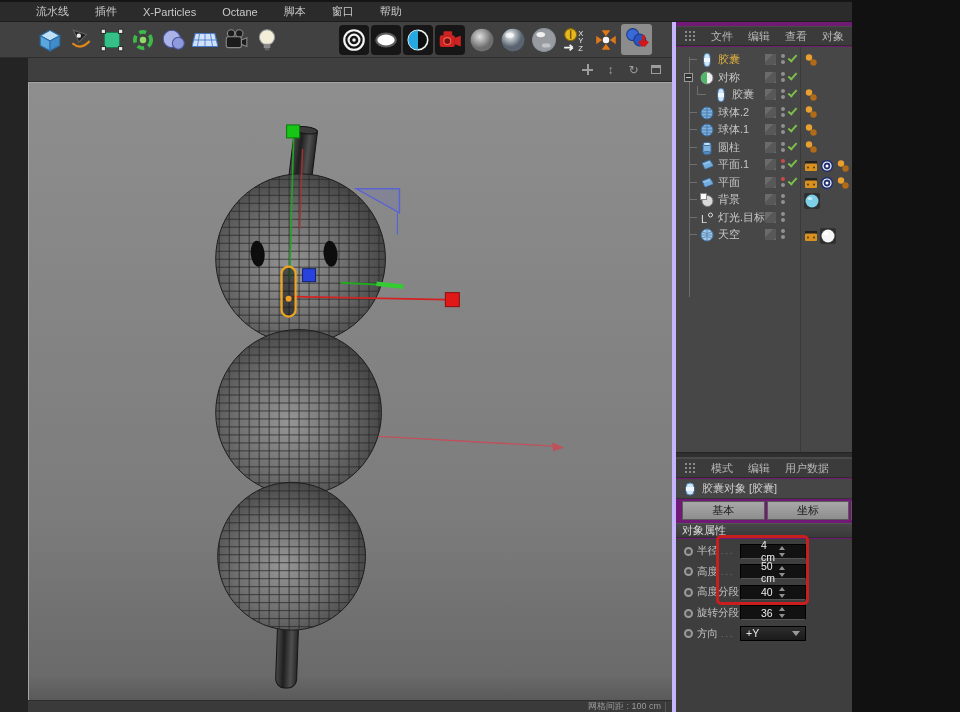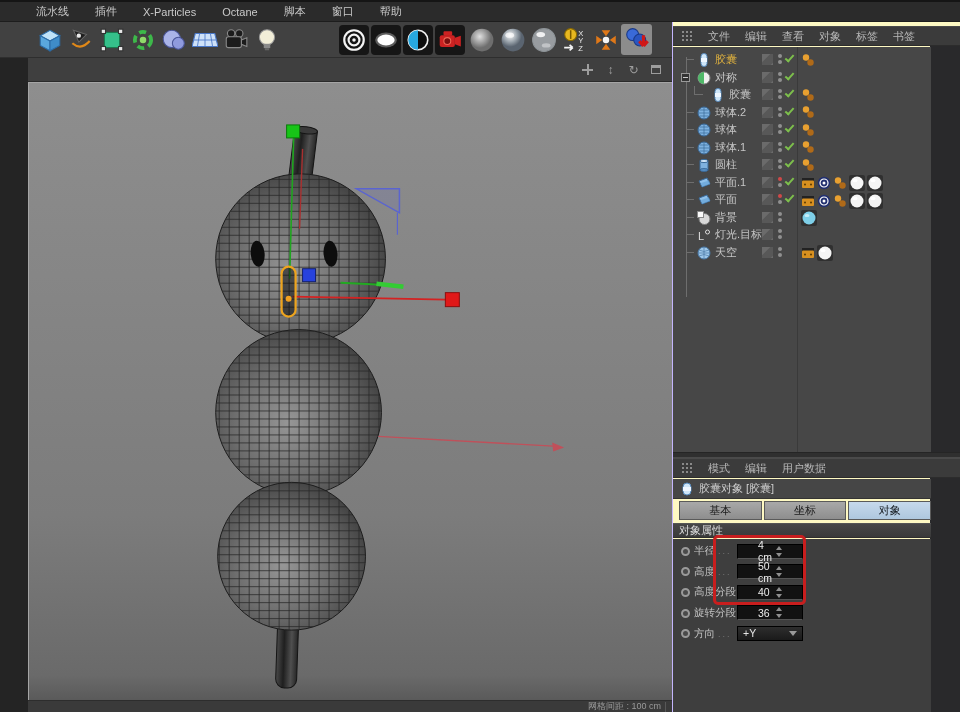--- a/index.html
+++ b/index.html
@@ -1,17 +1,17 @@
 <!DOCTYPE html>
 <html><head>
 <meta charset="utf-8">
 <style>
   html,body{margin:0;padding:0;background:#111;}
   *{box-sizing:border-box;font-family:"Liberation Sans","DejaVu Sans",sans-serif;}
-  #app{position:relative;width:960px;height:712px;background:#3d3d3d;overflow:hidden;}
+  #app{position:relative;width:852px;height:712px;background:#3d3d3d;overflow:hidden;}
 
   
   #menubar{position:absolute;left:0;top:0;width:960px;height:22px;background:#2b2b2b;
     border-top:2px solid #151515;border-bottom:1px solid #1d1d1d;display:flex;align-items:center;
     padding-left:36px;gap:26px;z-index:30;}
   .menu-item{font-size:11px;color:#c9c9c9;cursor:default;white-space:nowrap;}
 
   
   #toolbar{position:absolute;left:0;top:22px;width:672px;height:36px;background:#414141;
     border-bottom:1px solid #2e2e2e;display:flex;align-items:center;padding-left:34px;}
@@ -35,22 +35,22 @@
   .vp-ctrl .sq{position:absolute;left:2px;top:2px;width:10px;height:9px;border:1.5px solid #9d9d9d;border-top-width:3px;}
   #vp-canvas{position:absolute;left:0;top:24px;width:644px;height:618px;display:block;
     background:linear-gradient(#8e8e8e,#7c7c7c 70%,#6a6a6a 96%,#5a5a5a);
     border-left:1px solid #a5a5a5;border-top:1px solid #a5a5a5;}
   #vp-status{position:absolute;left:0;bottom:0;width:644px;height:12px;background:#3a3a3a;
     display:flex;align-items:center;justify-content:flex-end;padding-right:6px;border-top:1px solid #2d2d2d;}
   #vp-status .txt{font-size:9px;color:#9a9a9a;margin-right:4px;}
   #vp-status .div{width:1px;height:10px;background:#585858;}
 
   
-  #right-panel{position:absolute;left:672px;top:22px;width:288px;height:690px;background:#fef9c3;
-    border-left:1px solid #c4b5fd;}
+  #right-panel{position:absolute;left:672px;top:22px;width:288px;height:690px;background:#701a75;
+    border-left:4px solid #c4b5fd;}
   #rp-right-strip{position:absolute;right:0;top:24px;width:30px;bottom:0;background:#29292b;z-index:1;}
 
   .rp-menu{position:absolute;left:0;width:288px;height:20px;background:#3b3b3b;
     border-top:1px solid #4a4a4a;border-bottom:1px solid #2c2c2c;display:flex;align-items:center;
     gap:15px;padding-left:8px;z-index:5;}
   .rp-menu .menu-item{font-size:11px;color:#b8b8b8;}
   .grip{width:12px;height:12px;background-image:radial-gradient(#8a8a8a 1px,transparent 1.2px);
     background-size:4px 4px;flex:0 0 12px;}
 
   #om-menu{top:4px;}
@@ -463,42 +463,20 @@
             </span>
           </div>
           <div class="om-row">
             <span class="om-prefix">
               <span class="stub"></span>
             </span>
             <span class="om-icon" style="left: 24px;"><svg viewBox="0 0 14 14">
                 <circle cx="7" cy="7" r="6" fill="#7fb2e0" stroke="#3a6a9a"></circle>
                 <path d="M1 7 h12 M7 1 v12 M2.5 4 h9 M2.5 10 h9" stroke="#3a6a9a" stroke-width="0.7" fill="none"></path>
               </svg></span>
-            <span class="om-name" style="left: 42px;">球体</span>
-            <span class="layer-sq"></span>
-            <span class="vdots">
-              <i class="t" style="background:#909090"></i>
-              <i class="b" style="background:#909090"></i>
-            </span>
-            <span class="om-check"></span>
-            <span class="om-tags">
-              <svg viewBox="0 0 14 14">
-                <circle cx="5" cy="4.5" r="3.2" fill="#e8a030"></circle>
-                <circle cx="9.5" cy="9.5" r="3.2" fill="#b06a18"></circle>
-              </svg>
-            </span>
-          </div>
-          <div class="om-row">
-            <span class="om-prefix">
-              <span class="stub"></span>
-            </span>
-            <span class="om-icon" style="left: 24px;"><svg viewBox="0 0 14 14">
-                <circle cx="7" cy="7" r="6" fill="#7fb2e0" stroke="#3a6a9a"></circle>
-                <path d="M1 7 h12 M7 1 v12 M2.5 4 h9 M2.5 10 h9" stroke="#3a6a9a" stroke-width="0.7" fill="none"></path>
-              </svg></span>
             <span class="om-name" style="left: 42px;">球体.1</span>
             <span class="layer-sq"></span>
             <span class="vdots">
               <i class="t" style="background:#909090"></i>
               <i class="b" style="background:#909090"></i>
             </span>
             <span class="om-check"></span>
             <span class="om-tags">
               <svg viewBox="0 0 14 14">
                 <circle cx="5" cy="4.5" r="3.2" fill="#e8a030"></circle>

